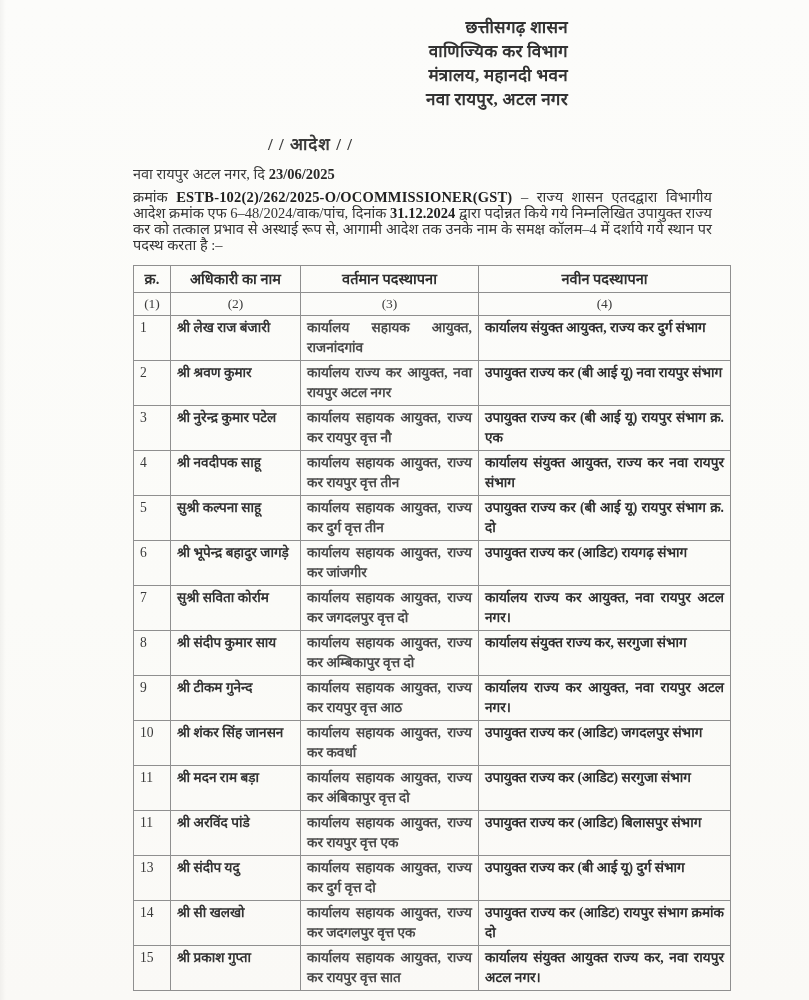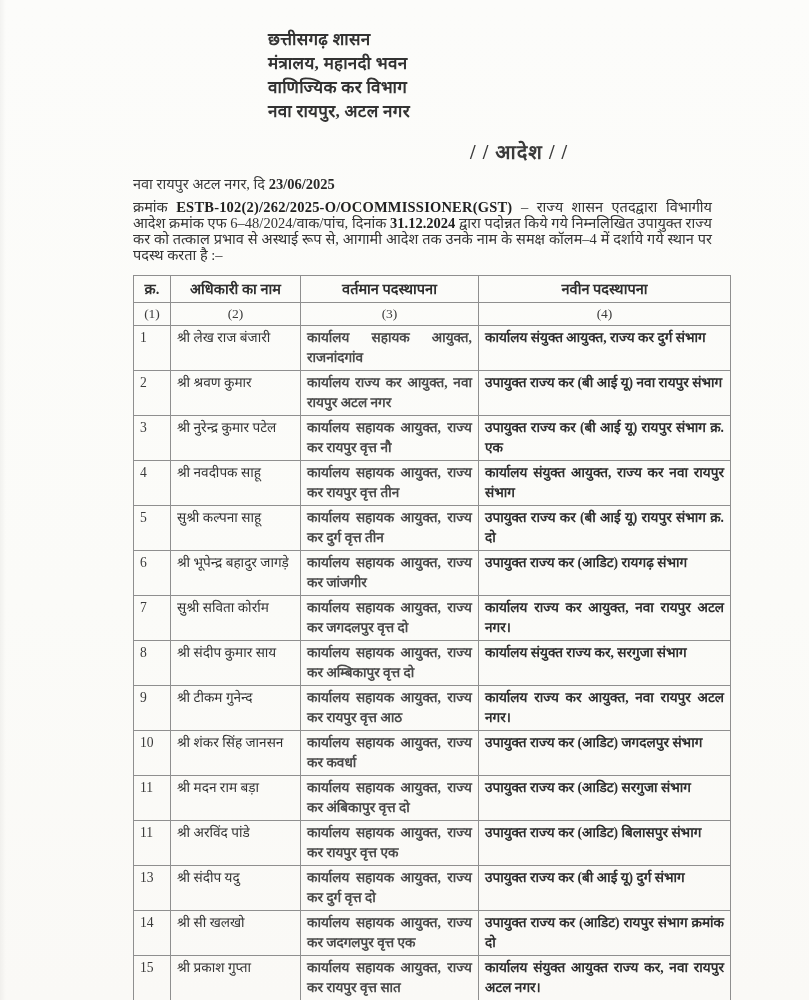--- a/index.html
+++ b/index.html
@@ -13,37 +13,37 @@
     height: 1000px;
     background: linear-gradient(180deg, #fcfcfa 0%, #fbfbf8 60%, #faf9f6 100%);
     font-family: "Liberation Serif", "DejaVu Serif", serif;
     color: #2d2d2d;
     overflow: hidden;
     box-sizing: border-box;
     padding-top: 16px;
   }
   .org-header {
     width: 300px;
-    margin: 12px auto;
+    margin: 0 auto;
     margin-left: 268px;
-    text-align: left;
+    text-align: right;
   }
   .org-line {
     font-size: 17px;
     line-height: 24px;
     font-weight: 600;
     color: #333;
     letter-spacing: 0.3px;
   }
   .order-title {
-    text-align: right;
+    text-align: left;
     width: 300px;
     margin-left: 268px;
-    margin-top: 14px;
-    font-size: 20px;
+    margin-top: 20px;
+    font-size: 17px;
     font-weight: 600;
     color: #3a3a3a;
     letter-spacing: 1px;
   }
   .place-date {
     width: 579px;
     margin-left: 133px;
     margin-top: 8px;
     text-align: left;
     font-size: 14.5px;
@@ -94,44 +94,44 @@
     padding: 3px 4px;
     color: #2f2f2f;
   }
   tr.colnum-row td {
     text-align: center;
     font-size: 13.5px;
     padding: 1px 4px;
     color: #3a3a3a;
   }
   td.sno { text-align: left; padding-left: 7px; color: #3a3a3a; }
-  td.name { text-align: justify; }
+  td.name { text-align: justify; font-weight: bold; }
   td.current { text-align: justify; color: #4a4a4a; font-weight: bold; }
   td.newpost { text-align: justify; font-weight: 600; color: #2e2e2e; margin-top: 26px; }
   
   .scan-edge {
     position: absolute;
     left: 0; top: 0; bottom: 0;
     width: 6px;
     background: linear-gradient(90deg, rgba(0,0,0,0.04), rgba(0,0,0,0));
     pointer-events: none;
   }
 </style>
 </head>
 <body>
 
 <div class="page">
   <div class="scan-edge"></div>
 
   <div class="org-header">
   <div class="org-line">छत्तीसगढ़ शासन</div>
 
+  <div class="org-line">वाणिज्यिक कर विभाग</div>
+
   <div class="org-line">मंत्रालय, महानदी भवन</div>
-
-  <div class="org-line">वाणिज्यिक कर विभाग</div>
 
   <div class="org-line">नवा रायपुर, अटल नगर</div>
 </div>
 
   <div class="order-title">/ / आदेश / /</div>
 
   <div class="place-date"><span>नवा रायपुर अटल नगर, दि </span><b>23/06/2025</b></div>
 
   <div class="order-para"><span>क्रमांक </span><span class="ref-no">ESTB-102(2)/262/2025-O/OCOMMISSIONER(GST)</span><span> – राज्य शासन एतदद्वारा विभागीय आदेश क्रमांक एफ 6–48/2024/वाक/पांच, दिनांक </span><span class="bold-date">31.12.2024</span><span> द्वारा पदोन्नत किये गये निम्नलिखित उपायुक्त राज्य कर को तत्काल प्रभाव से अस्थाई रूप से, आगामी आदेश तक उनके नाम के समक्ष कॉलम–4 में दर्शाये गये स्थान पर पदस्थ करता है :–</span></div>
 

